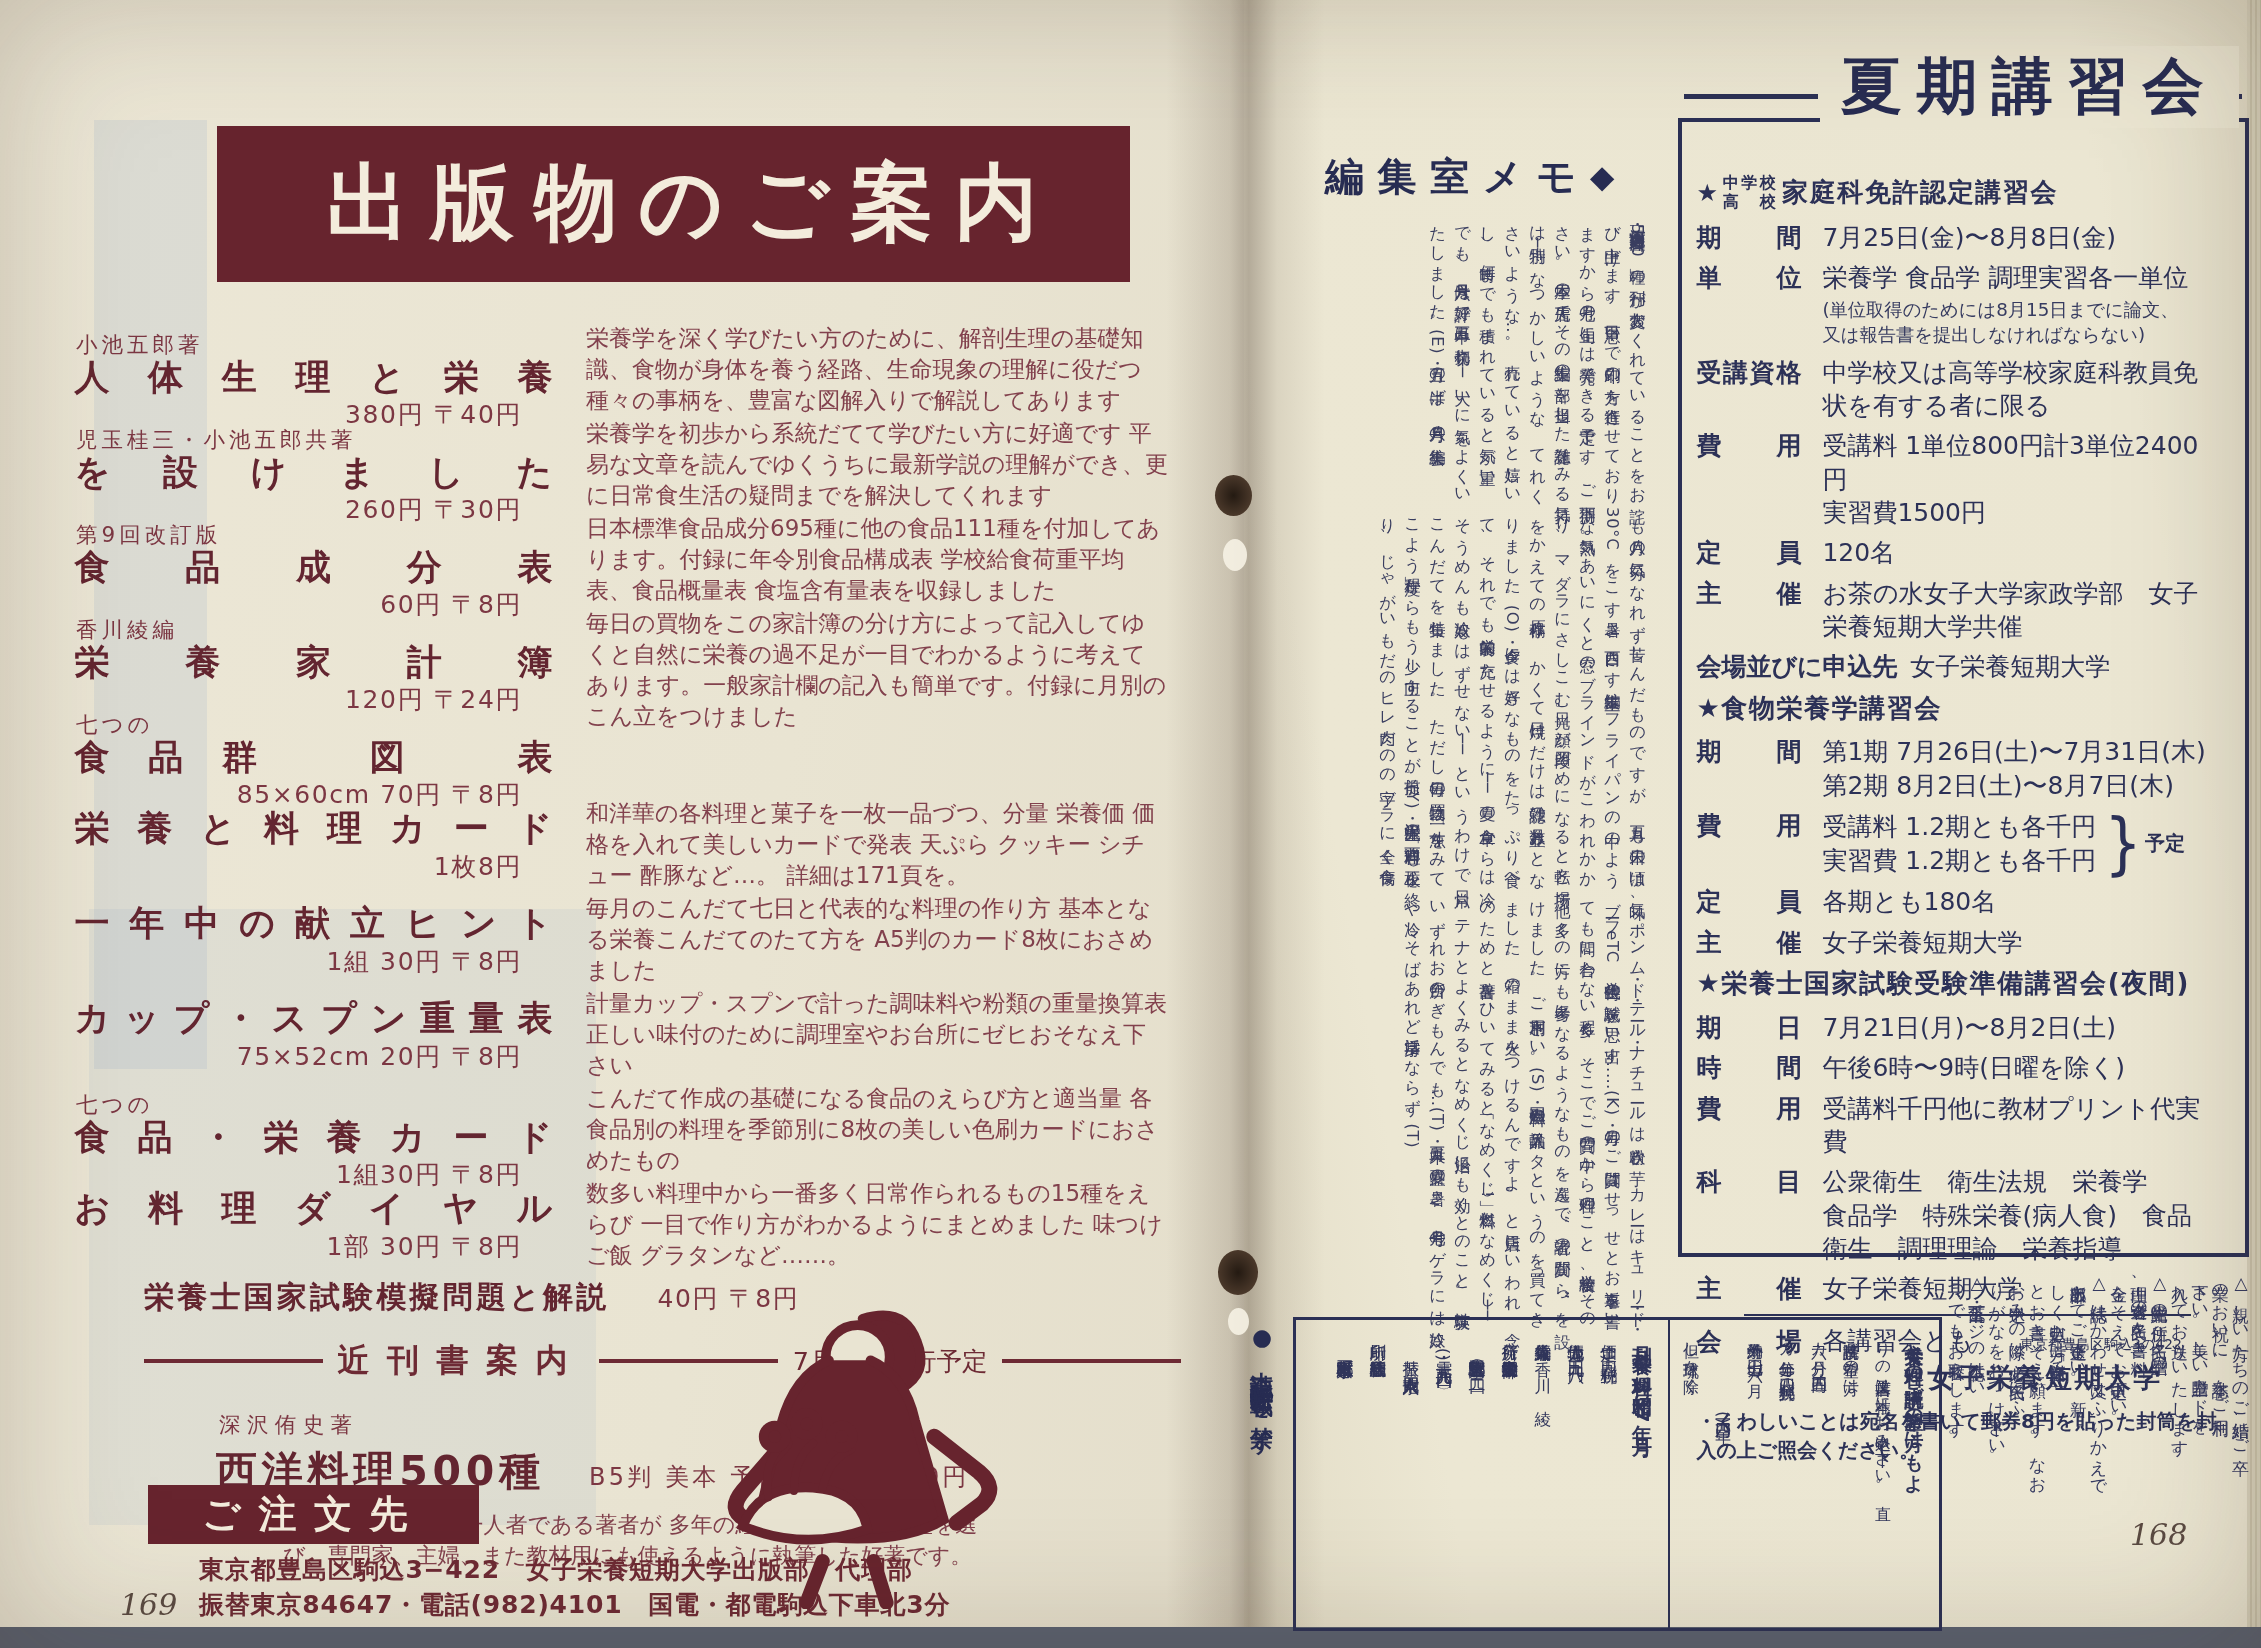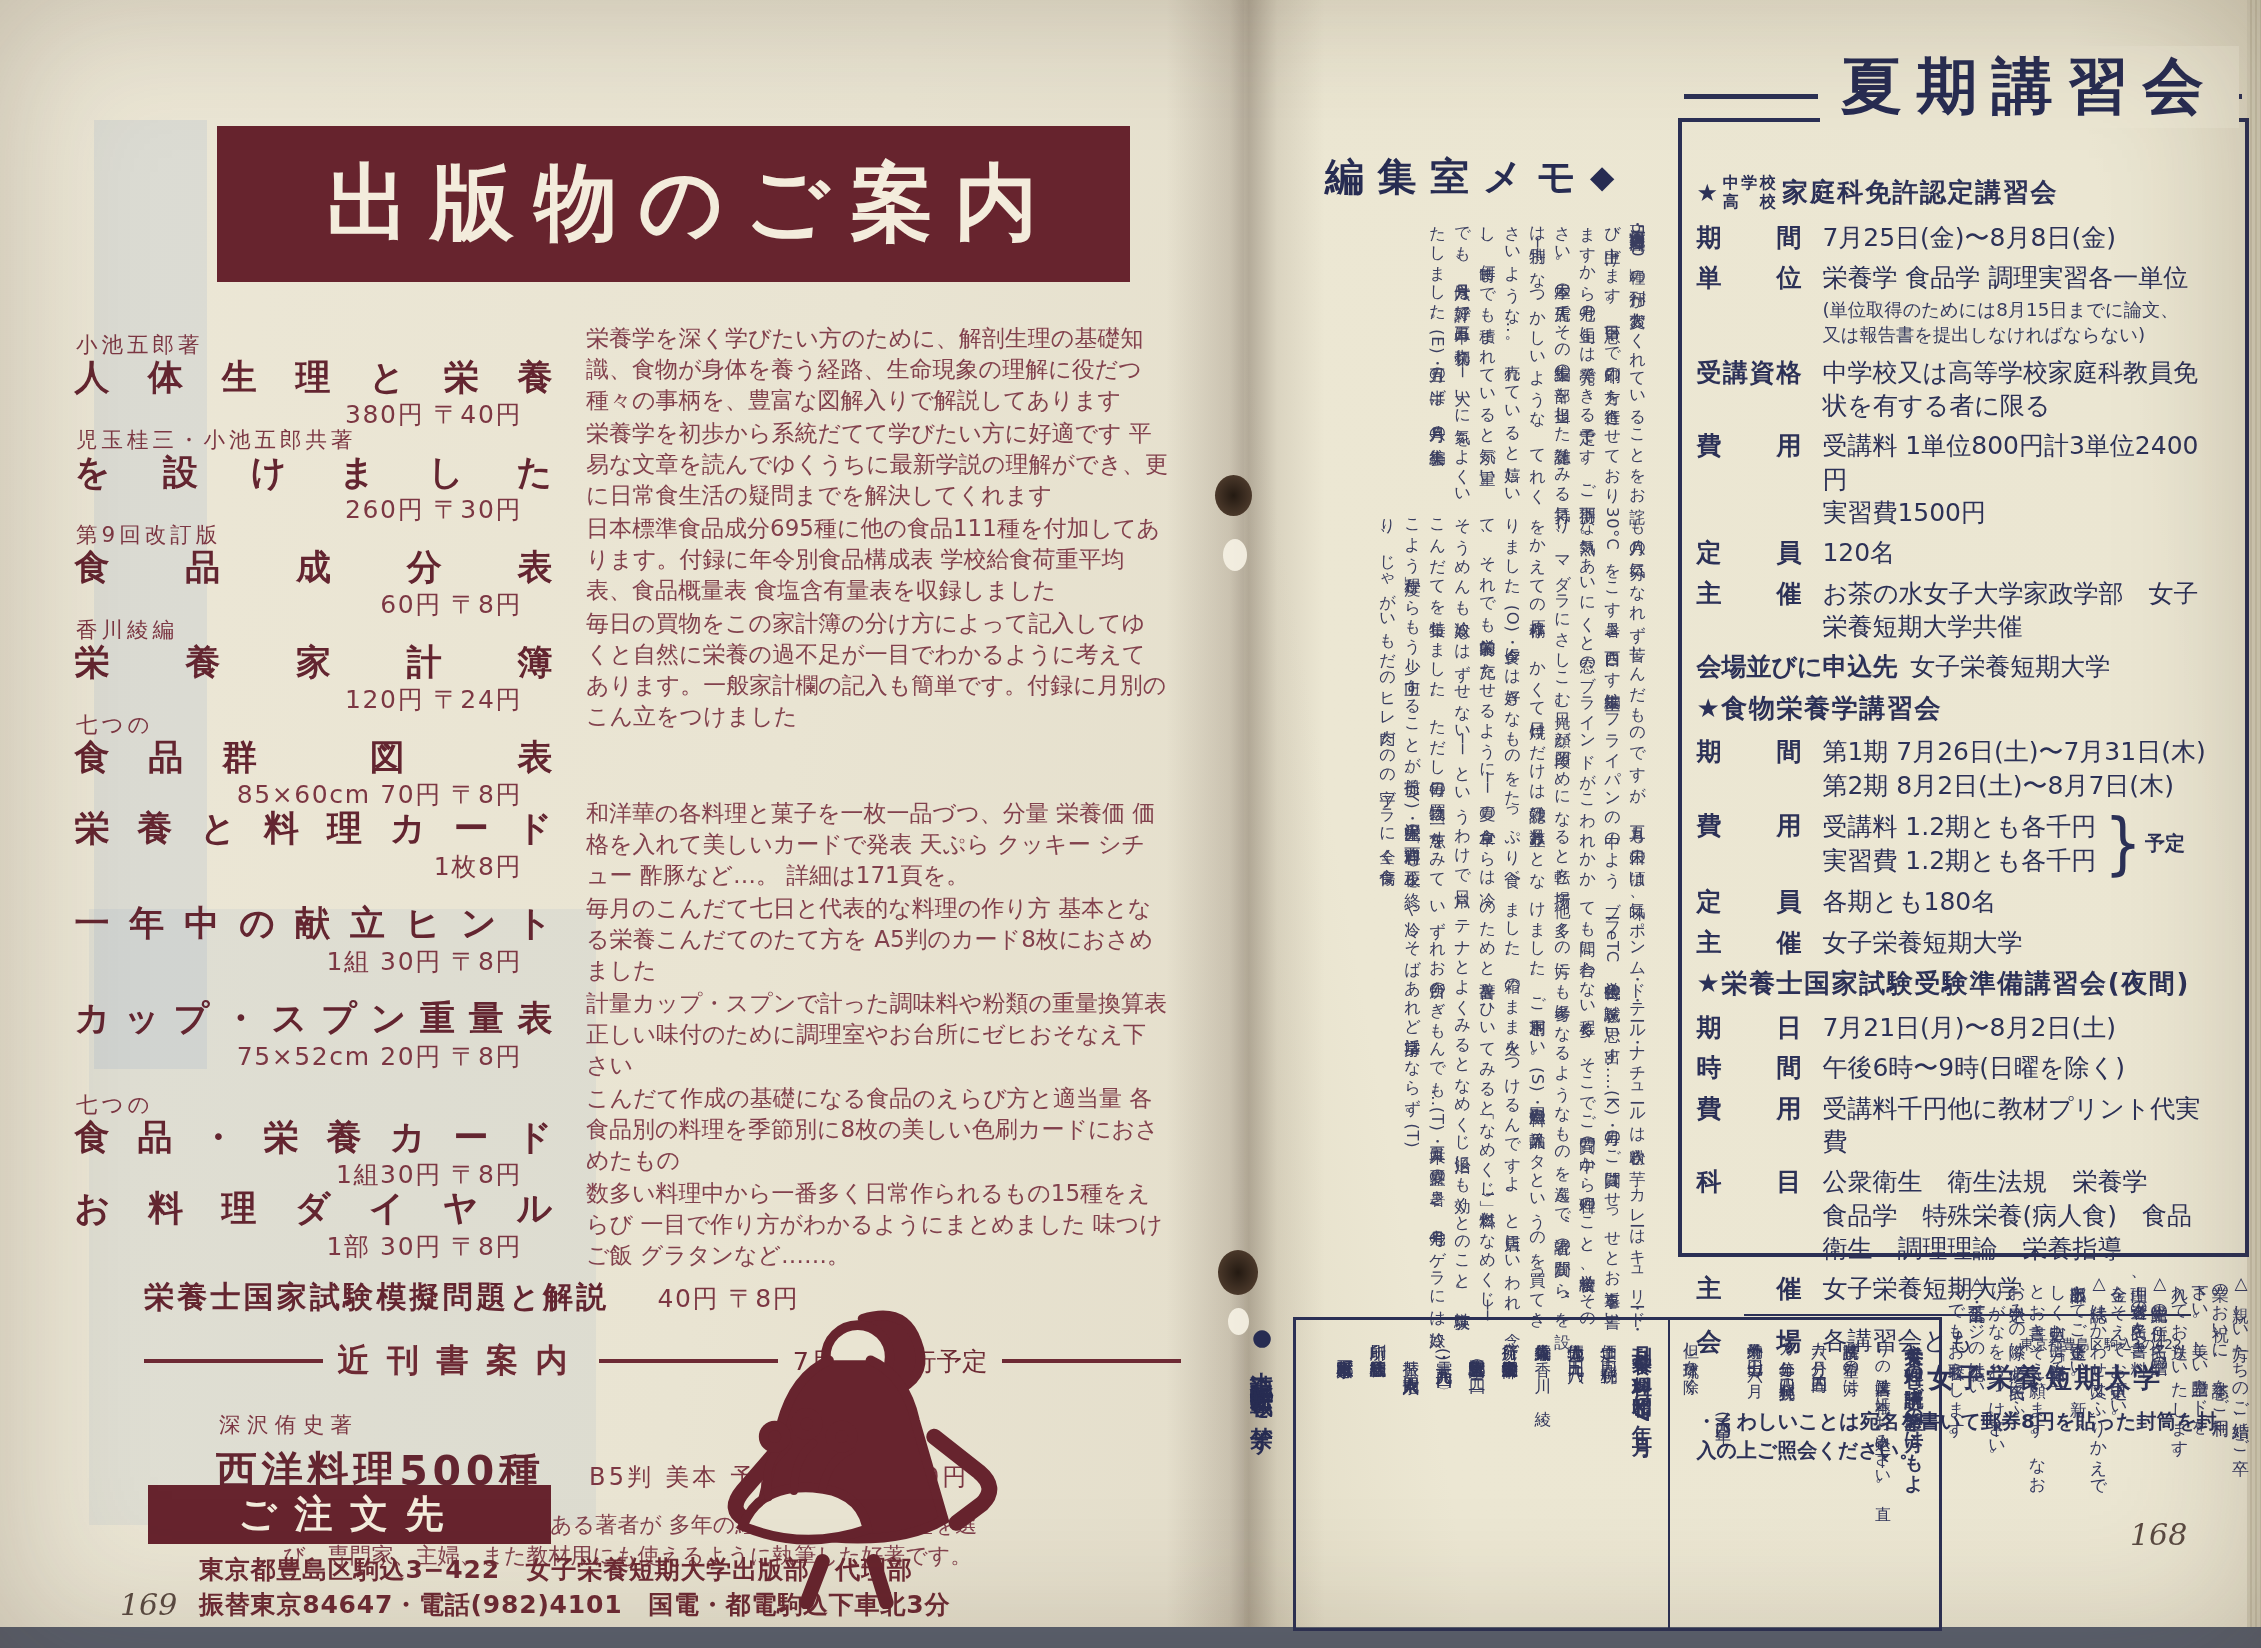--- a/index.html
+++ b/index.html
@@ -36,21 +36,21 @@
   .exam-line .pr{font-size:25px;font-weight:400;color:#7c3743;margin-left:48px;letter-spacing:1.6px;}
   .divider{display:flex;align-items:center;margin:21px 0 0 76px;width:1037px;color:#6d2a34;}
   .divider .ln{flex:1;height:4px;background:#6d2a34;}
   .divider .t1{font-size:32px;font-weight:700;letter-spacing:17.5px;padding:0 14.4px;white-space:nowrap;}
   .divider .t2{font-size:25.5px;padding:0 14.4px;white-space:nowrap;}
   .up-author{margin:27px 0 0 151px;font-size:21.5px;color:#7c3743;letter-spacing:6.4px;}
   .up-title-row{margin:4.8px 0 0 148px;display:flex;align-items:baseline;}
   .up-title{font-size:41px;font-weight:700;color:#632530;letter-spacing:4.8px;}
   .up-spec{font-size:24px;color:#7c3743;margin-left:44px;letter-spacing:3.2px;}
   .up-desc{margin:11px 0 0 215px;width:718px;font-size:22px;line-height:1.4;color:#82414d;}
-  .order-box{left:148px;top:1485px;width:403px;height:59px;background:#67242e;display:flex;align-items:center;justify-content:center;}
+  .order-box{left:148px;top:1485px;width:331px;height:59px;background:#67242e;display:flex;align-items:center;justify-content:center;}
   .order-box span{color:#f3ecdc;font-size:38px;font-weight:700;letter-spacing:17.5px;white-space:nowrap;}
   .addr1{left:199px;top:1553px;font-size:25px;font-weight:700;color:#6d2a34;letter-spacing:0.8px;white-space:nowrap;}
   .addr2{left:199px;top:1588px;font-size:25px;font-weight:700;color:#6d2a34;letter-spacing:0.8px;white-space:nowrap;}
   .pnum{font-style:italic;font-size:30px;color:#5a4a42;font-family:"DejaVu Serif","Liberation Serif",serif;}
   .p169{left:120px;top:1587px;}
   .p168{left:2130px;top:1517px;}
   .woodcut{left:695px;top:1290px;width:335px;height:319px;}
   .memo-head{left:1325px;top:150px;font-size:39px;font-weight:700;color:#272c52;letter-spacing:13.6px;white-space:nowrap;font-family:Liberation Mono, monospace;}
   .memo-head .dia{font-size:41px;letter-spacing:0;}
   .vtext{writing-mode:vertical-rl;text-orientation:mixed;}

